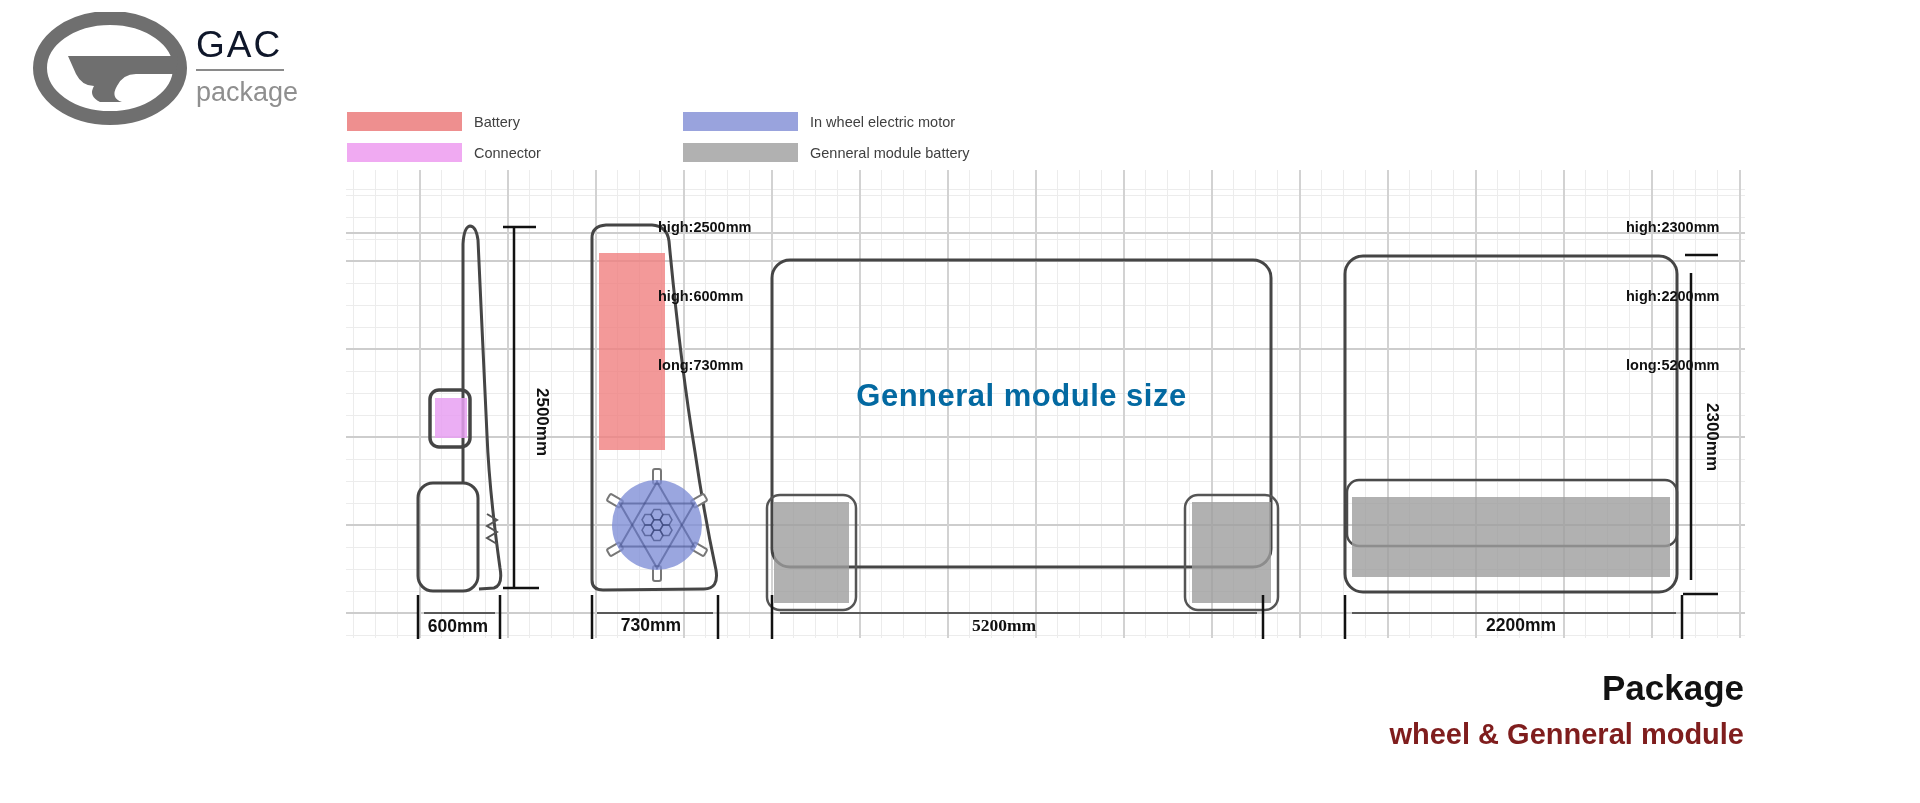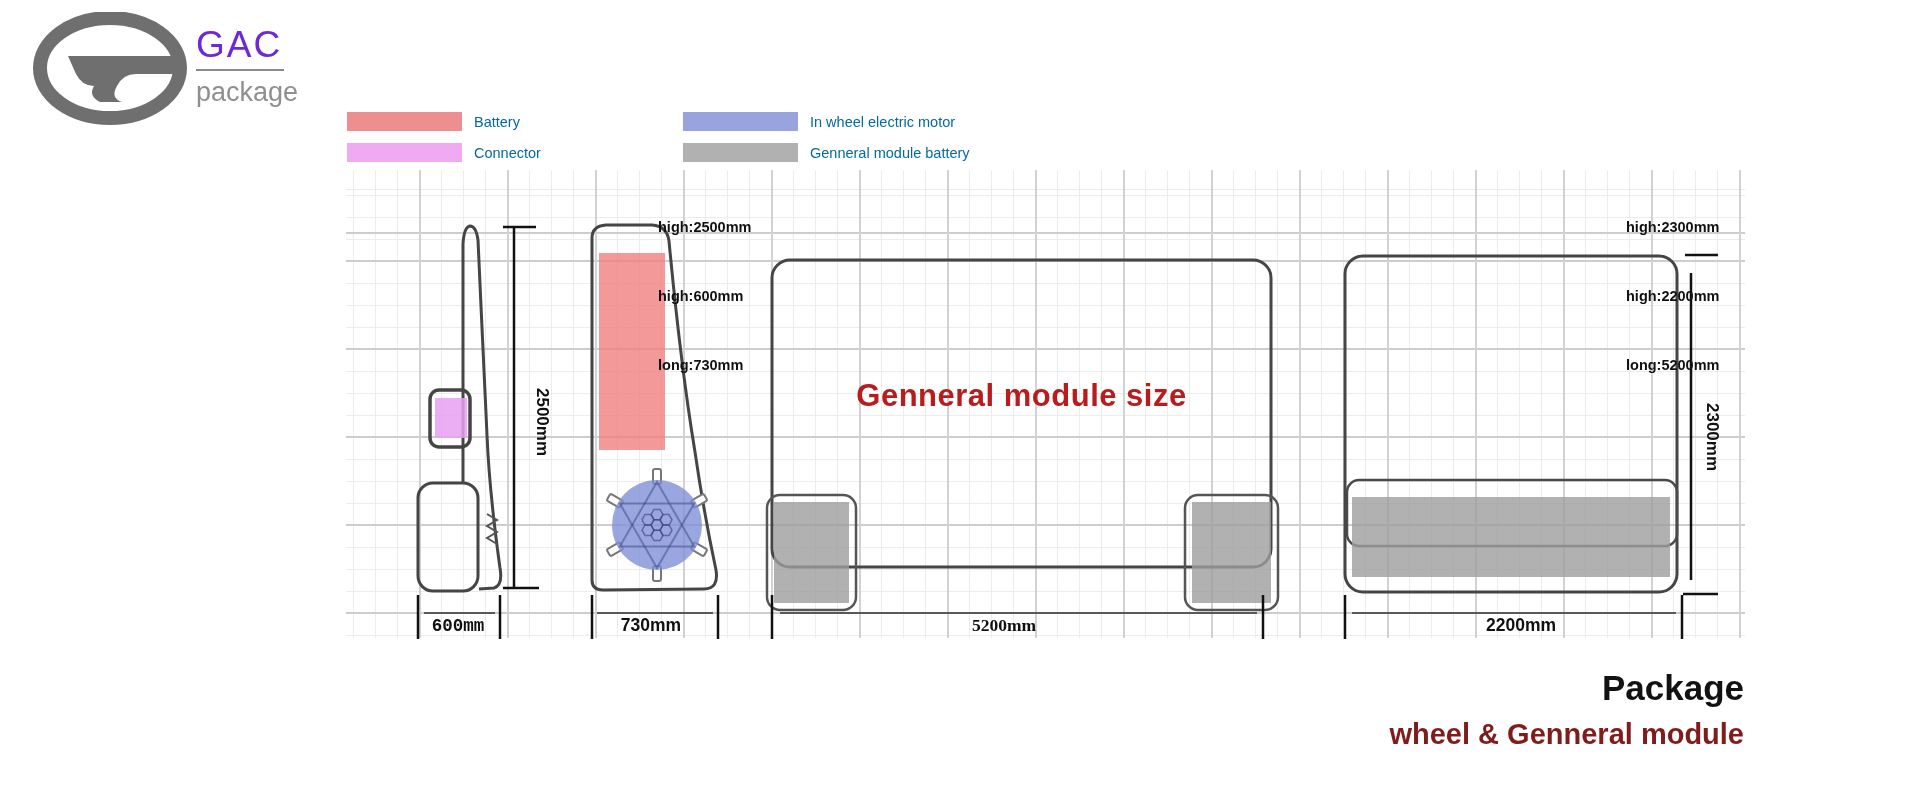--- a/index.html
+++ b/index.html
@@ -2,28 +2,28 @@
 <html><head>
 <meta charset="utf-8">
 <style>
   html,body{margin:0;padding:0;background:#ffffff;}
   body{width:1920px;height:803px;position:relative;overflow:hidden;
        font-family:"Liberation Sans","DejaVu Sans",sans-serif;color:#111;}
   .abs{position:absolute;}
 
   
   #brand-text{left:196px;top:26px;}
-  #brand-name{font-size:37px;color:#6d28d9;letter-spacing:2px;line-height:1;}
+  #brand-name{font-size:37px;color:#0f172a;letter-spacing:2px;line-height:1;}
   #brand-rule{width:88px;height:0;border-bottom:2px solid #8a8a8a;margin-top:6px;}
   #brand-sub{font-size:27px;color:#8f8f8f;margin-top:6px;}
 
   
   .legend-row{display:flex;align-items:center;gap:12px;}
   .swatch{width:115px;height:19px;}
-  .legend-label{font-size:14.5px;color:#0369a1;}
+  .legend-label{font-size:14.5px;color:#404040;}
   #sw-battery{background:#ee8f8f;}
   #sw-connector{background:#f0aaf2;}
   #sw-motor{background:#99a3dd;}
   #sw-graybat{background:#b1b1b1;}
 
   
   #grid{left:346px;top:170px;width:1399px;height:468px;
     background-image:
       repeating-linear-gradient(90deg,#d2d2d2 0 2px,transparent 2px 88px),
       repeating-linear-gradient(0deg,#cdcdcd 0 2px,transparent 2px 88px),
@@ -31,29 +31,29 @@
       repeating-linear-gradient(0deg,#ececec 0 1px,transparent 1px 22px);
     background-position:73px 0,0 64px,7px 0,0 20px;}
 
   #linework{left:0;top:0;width:1920px;height:803px;pointer-events:none;}
 
   
   .spec{font-size:14.5px;font-weight:bold;line-height:23px;white-space:pre;}
   #spec-left{left:658px;top:170px;}
   #spec-right{left:1626px;top:170px;}
   .dim-label{font-size:17.5px;font-weight:bold;text-align:center;width:120px;}
-  #dim-600{left:398px;top:616px;font-family:Liberation Mono, monospace;}
+  #dim-600{left:398px;top:616px;}
   #dim-730{left:591px;top:615px;}
   #dim-5200{left:944px;top:615px;font-family:Liberation Serif, serif;}
   #dim-2200{left:1461px;top:615px;}
   .dim-vert{font-size:17px;font-weight:bold;width:84px;text-align:center;transform:rotate(90deg);}
   #dim-2500{left:500px;top:412px;}
   #dim-2300{left:1670px;top:427px;}
   #module-title{left:772px;top:378px;width:499px;text-align:center;
-                font-size:31px;font-weight:bold;letter-spacing:0.5px;color:#b91c1c;}
+                font-size:31px;font-weight:bold;letter-spacing:0.5px;color:#0369a1;}
 
   
   #footer-title{right:176px;top:668px;font-size:35px;font-weight:bold;color:#121212;text-align:right;}
   #footer-sub{right:176px;top:718px;font-size:29px;font-weight:bold;color:#7f1d1d;text-align:right;}
 </style>
 </head>
 <body>
 
 <div class="abs" style="left:30px;top:12px;">
   <svg width="160" height="115" viewBox="0 0 160 115">

